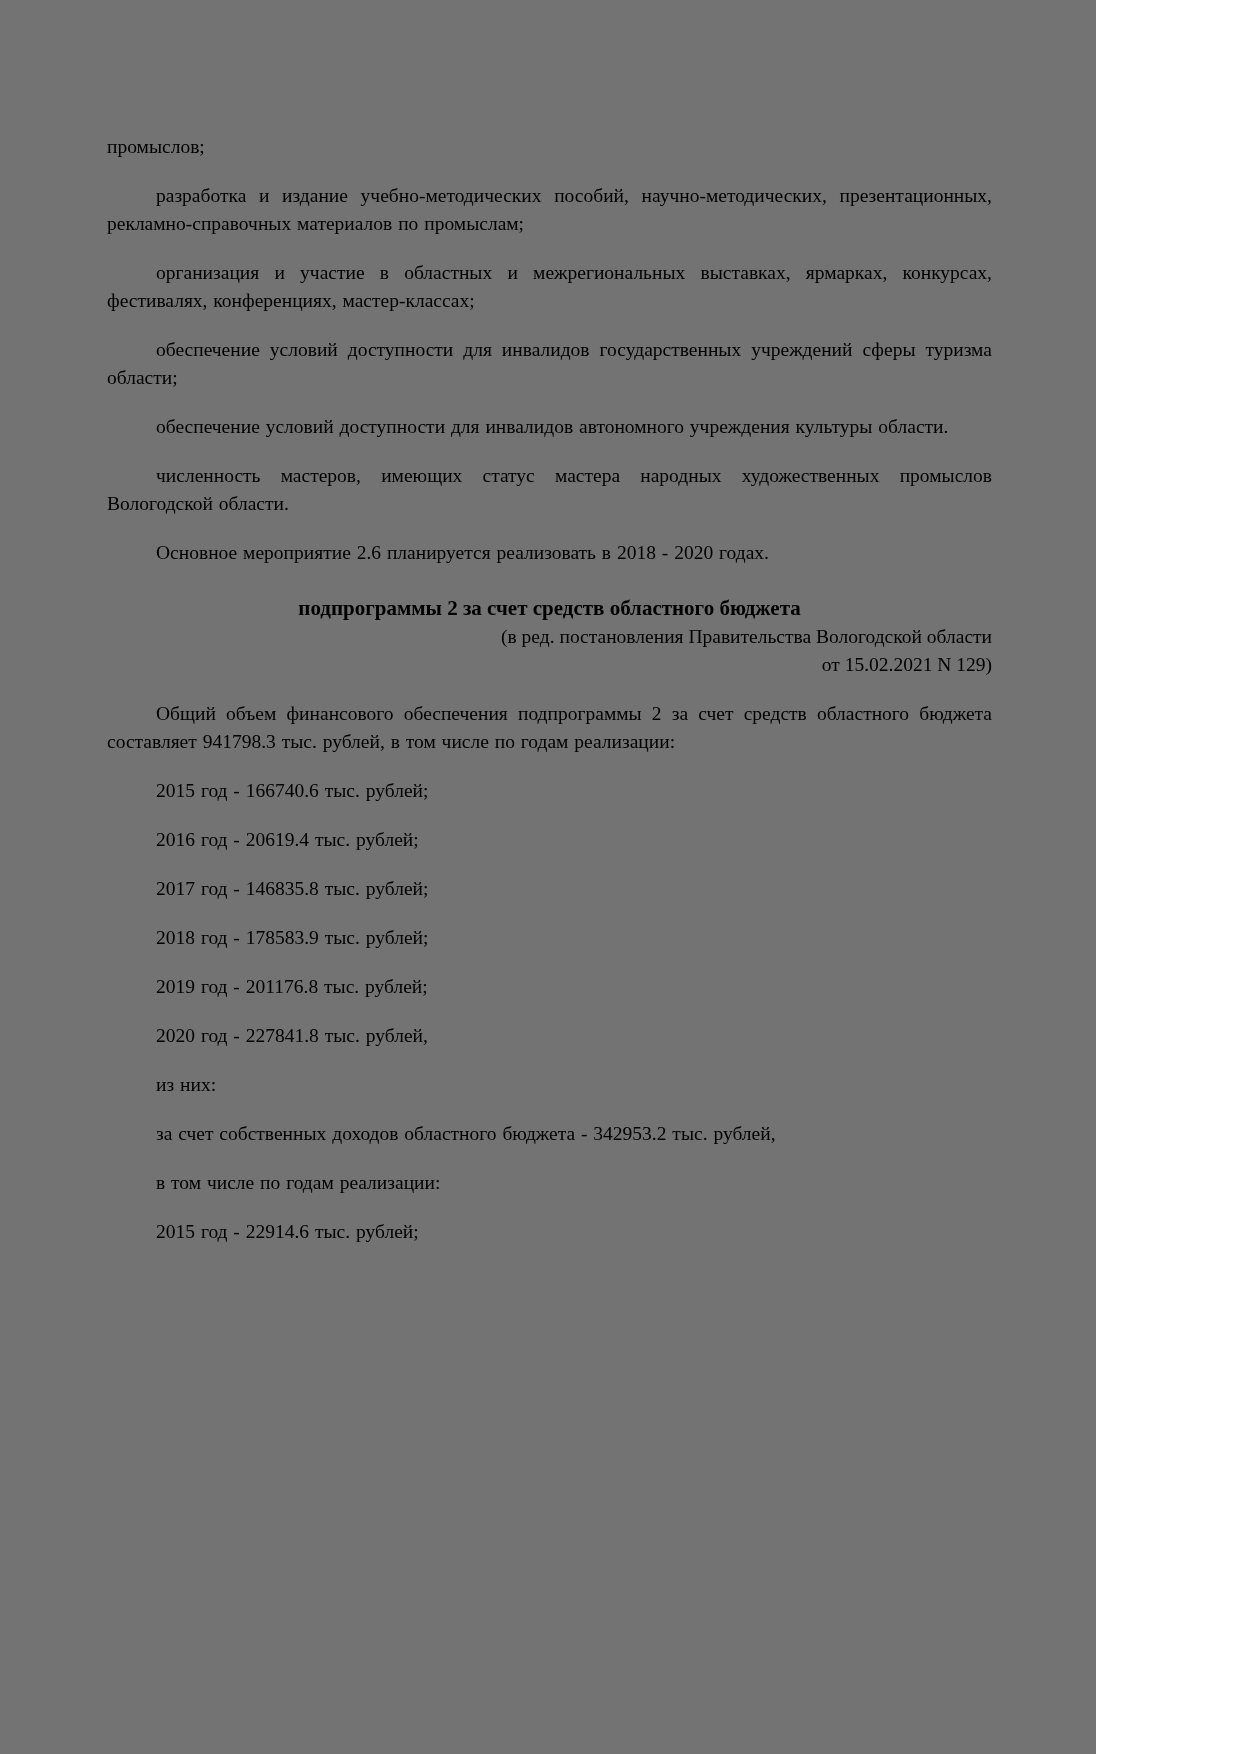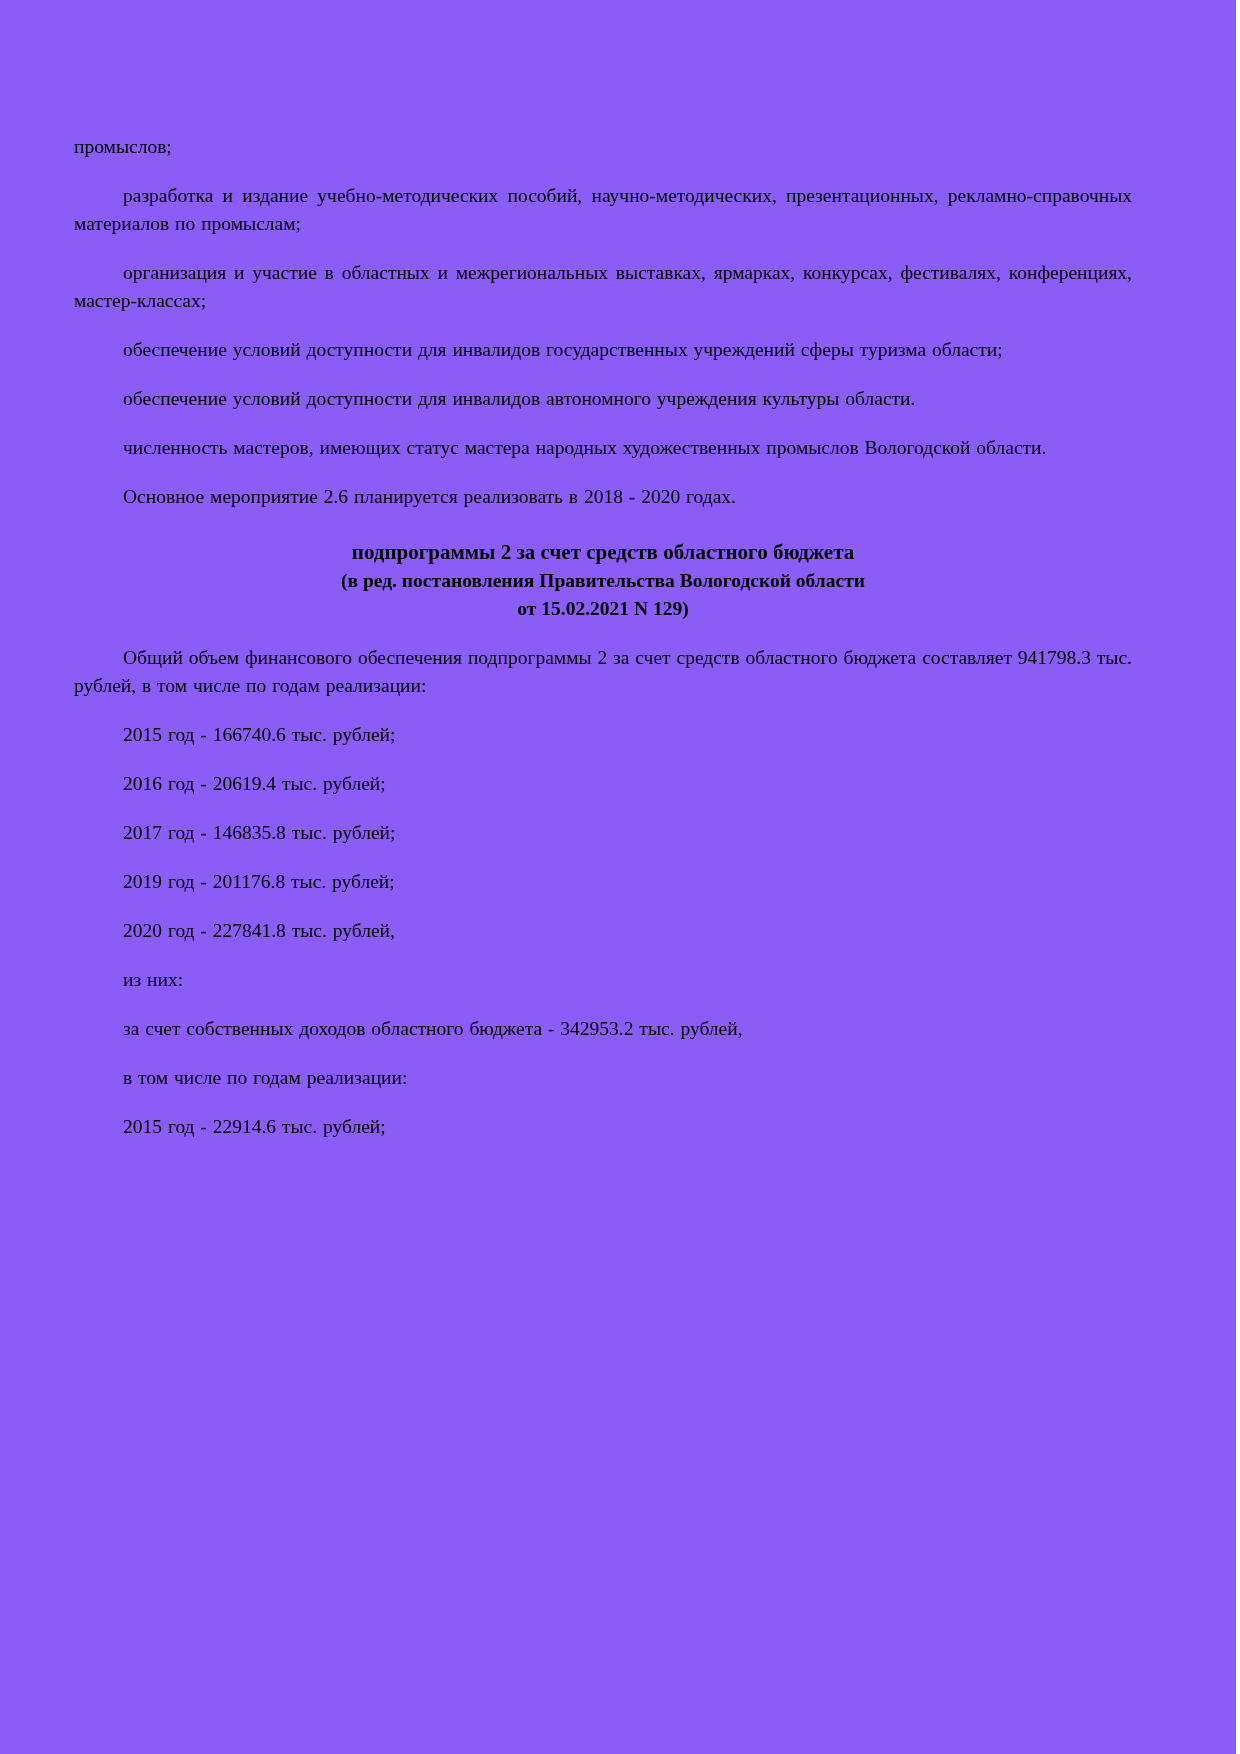--- a/index.html
+++ b/index.html
@@ -9,24 +9,24 @@
   }
   body {
     width: 1240px;
     min-height: 1754px;
     font-family: "Liberation Serif", "DejaVu Serif", serif;
     color: #000000;
     box-sizing: border-box;
   }
   .page {
     box-sizing: border-box;
-    width: 1236px;
+    width: 1096px;
     min-height: 1754px;
-    padding: 133px 104px 60px 74px;
-    background: #8b5cf6;
+    padding: 133px 104px 60px 107px;
+    background: #737373;
   }
   p.body-par {
     margin: 0 0 21px 0;
     font-size: 19.5px;
     line-height: 28px;
     text-align: justify;
     text-indent: 49px;
     word-spacing: 1px;
   }
   p.body-par.no-indent {
@@ -35,23 +35,24 @@
   .section-heading {
     margin: 26px 0 21px 0;
     text-align: center;
   }
   .section-heading .title-line {
     font-weight: bold;
     font-size: 21px;
     line-height: 30px;
   }
   .section-heading .amendment-line {
-    font-weight: bold;
+    font-weight: normal;
     font-size: 19.5px;
     line-height: 28px;
+    text-align: right;
   }
 </style>
 </head>
 <body>
 
 <div class="page">
 
   <p class="body-par no-indent">промыслов;</p>
   <p class="body-par">разработка и издание учебно-методических пособий, научно-методических, презентационных, рекламно-справочных материалов по промыслам;</p>
   <p class="body-par">организация и участие в областных и межрегиональных выставках, ярмарках, конкурсах, фестивалях, конференциях, мастер-классах;</p>
@@ -63,20 +64,21 @@
   <div class="section-heading">
     <div class="title-line">подпрограммы 2 за счет средств областного бюджета</div>
     <div class="amendment-line">(в ред. постановления Правительства Вологодской области</div>
     <div class="amendment-line">от 15.02.2021 N 129)</div>
   </div>
 
   <p class="body-par">Общий объем финансового обеспечения подпрограммы 2 за счет средств областного бюджета составляет 941798.3 тыс. рублей, в том числе по годам реализации:</p>
   <p class="body-par">2015 год - 166740.6 тыс. рублей;</p>
   <p class="body-par">2016 год - 20619.4 тыс. рублей;</p>
   <p class="body-par">2017 год - 146835.8 тыс. рублей;</p>
+  <p class="body-par">2018 год - 178583.9 тыс. рублей;</p>
   <p class="body-par">2019 год - 201176.8 тыс. рублей;</p>
   <p class="body-par">2020 год - 227841.8 тыс. рублей,</p>
   <p class="body-par">из них:</p>
   <p class="body-par">за счет собственных доходов областного бюджета - 342953.2 тыс. рублей,</p>
   <p class="body-par">в том числе по годам реализации:</p>
   <p class="body-par">2015 год - 22914.6 тыс. рублей;</p>
 
 </div>
 
 </body></html>

